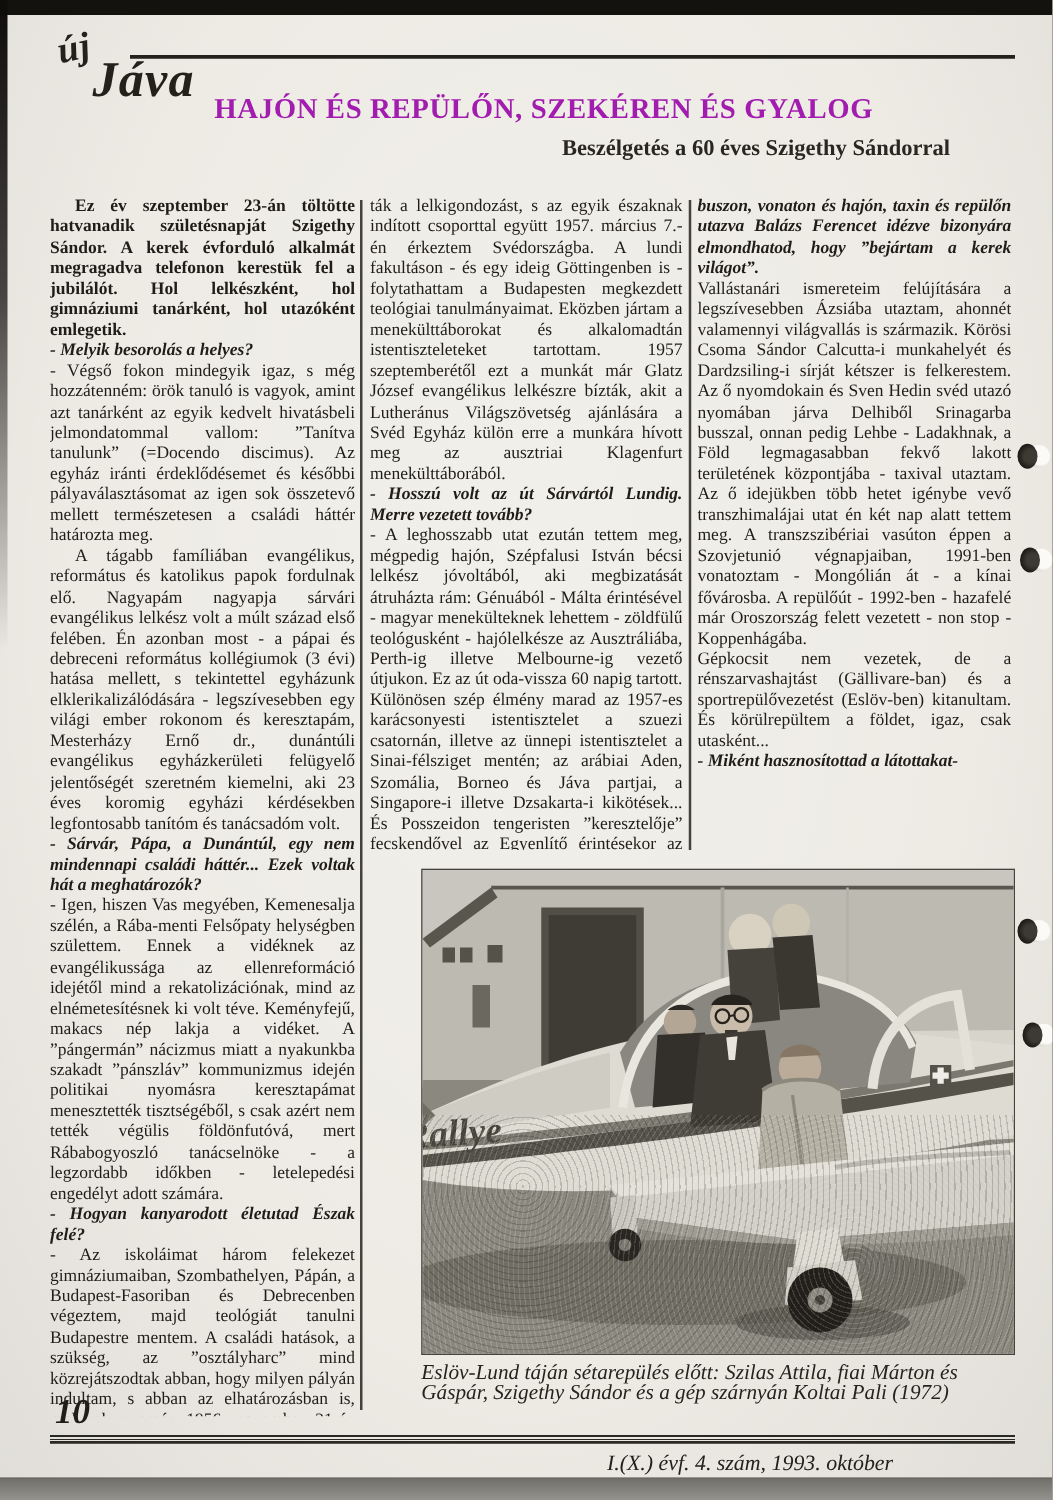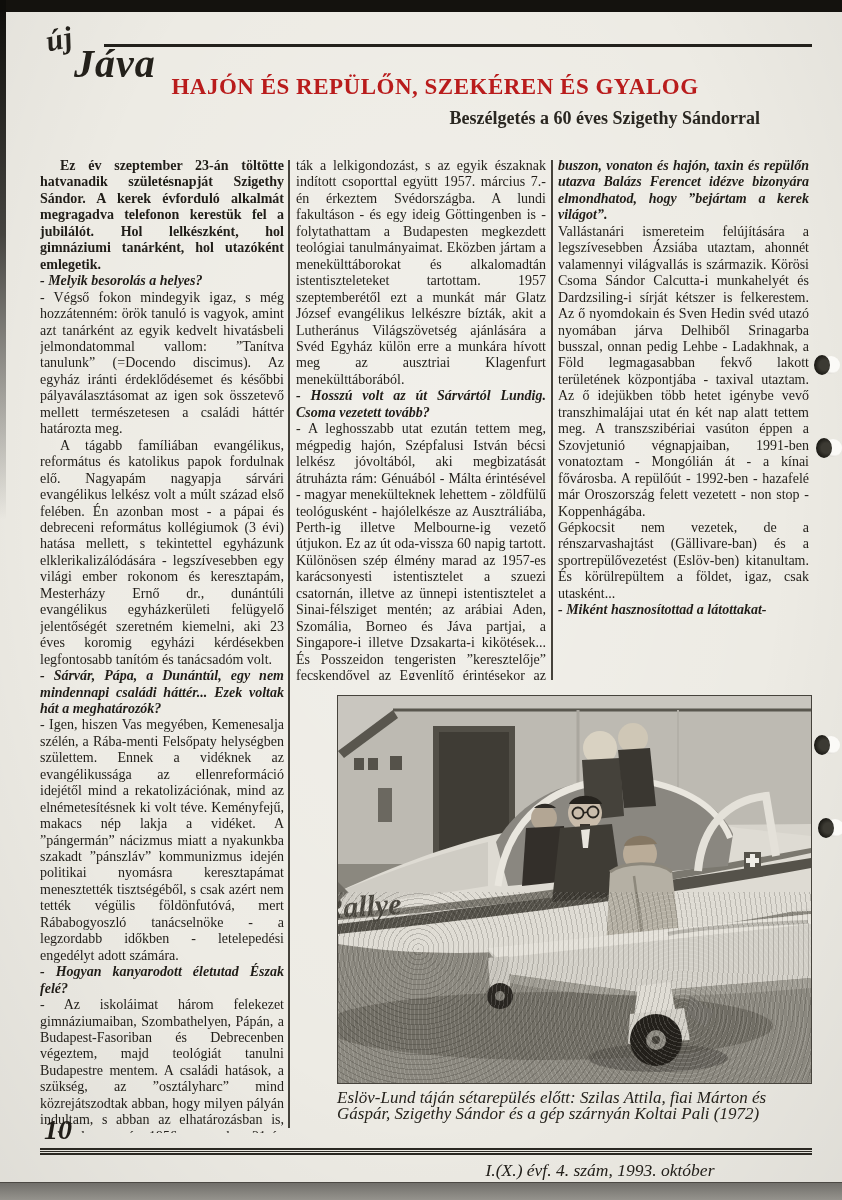--- a/index.html
+++ b/index.html
@@ -18,21 +18,21 @@
               background:radial-gradient(circle at 60% 40%,#fbfaf7 0 55%,#d8d5cf 75%,#b7b4ae 100%);}
   .hole .pit{position:absolute;left:0;top:0;width:16px;height:20px;border-radius:50%;
              background:radial-gradient(circle at 65% 50%,#3c3a33 0 35%,#12110d 80%);}
   
   .logo-uj{position:absolute;left:46px;top:22px;font-size:30px;font-weight:bold;font-style:italic;
            transform:rotate(-12deg);letter-spacing:1px;color:#24211b;}
   .logo-keve{position:absolute;left:74px;top:40px;font-size:40px;font-weight:bold;font-style:italic;
            letter-spacing:1px;color:#24211b;}
   .masthead-rule{position:absolute;left:104px;top:44px;width:708px;height:3px;background:#23211c;}
   .headline{position:absolute;left:110px;top:74px;width:650px;text-align:center;
-            font-size:23px;font-weight:bold;letter-spacing:.5px;color:#b91c1c;}
+            font-size:23px;font-weight:bold;letter-spacing:.5px;color:#a21caf;}
   .subhead{position:absolute;left:110px;top:108px;width:650px;text-align:right;
             font-size:18px;font-weight:bold;color:#2a2721;}
   
   .col{position:absolute;top:158px;font-size:14px;line-height:16.45px;text-align:justify;overflow:hidden;}
   #col-1{left:40px;width:244px;height:975px;}
   #col-2{left:296px;width:250px;height:522px;}
   #col-3{left:558px;width:251px;height:518px;}
   .vrule{position:absolute;width:1.5px;background:#45423b;}
   #vrule-1{left:288px;top:160px;height:968px;}
   #vrule-2{left:551px;top:160px;height:520px;}
@@ -75,21 +75,21 @@
       <p class="block question">- Melyik besorolás a helyes?</p>
       <p class="block answer">- Végső fokon mindegyik igaz, s még hozzátenném: örök tanuló is vagyok, amint azt tanárként az egyik kedvelt hivatásbeli jelmondatommal vallom: ”Tanítva tanulunk” (=Docendo discimus). Az egyház iránti érdeklődésemet és későbbi pályaválasztásomat az igen sok összetevő mellett természetesen a családi háttér határozta meg.</p>
       <p class="block para indent">A tágabb famíliában evangélikus, református és katolikus papok fordulnak elő. Nagyapám nagyapja sárvári evangélikus lelkész volt a múlt század első felében. Én azonban most - a pápai és debreceni református kollégiumok (3 évi) hatása mellett, s tekintettel egyházunk elklerikalizálódására - legszívesebben egy világi ember rokonom és keresztapám, Mesterházy Ernő dr., dunántúli evangélikus egyházkerületi felügyelő jelentőségét szeretném kiemelni, aki 23 éves koromig egyházi kérdésekben legfontosabb tanítóm és tanácsadóm volt.</p>
       <p class="block question">- Sárvár, Pápa, a Dunántúl, egy nem mindennapi családi háttér... Ezek voltak hát a meghatározók?</p>
       <p class="block answer">- Igen, hiszen Vas megyében, Kemenesalja szélén, a Rába-menti Felsőpaty helységben születtem. Ennek a vidéknek az evangélikussága az ellenreformáció idejétől mind a rekatolizációnak, mind az elnémetesítésnek ki volt téve. Keményfejű, makacs nép lakja a vidéket. A ”pángermán” nácizmus miatt a nyakunkba szakadt ”pánszláv” kommunizmus idején politikai nyomásra keresztapámat menesztették tisztségéből, s csak azért nem tették végülis földönfutóvá, mert Rábabogyoszló tanácselnöke - a legzordabb időkben - letelepedési engedélyt adott számára.</p>
       <p class="block question">- Hogyan kanyarodott életutad Észak felé?</p>
       <p class="block answer">- Az iskoláimat három felekezet gimnáziumaiban, Szombathelyen, Pápán, a Budapest-Fasoriban és Debrecenben végeztem, majd teológiát tanulni Budapestre mentem. A családi hatások, a szükség, az ”osztályharc” mind közrejátszodtak abban, hogy milyen pályán indultam, s abban az elhatározásban is, melynek nyomán 1956. november 21-én Sárvárról Szákra kerékpároztam, majd innen szekéren és gyalog jutottam át az ausztriai Lutzmannsdorfba, azaz Locsmándra. Klosterneuburg menekülttáborában rám bíz-</p>
     </div>
   <div class="col" id="col-2">
       <p class="block answer">ták a lelkigondozást, s az egyik északnak indított csoporttal együtt 1957. március 7.-én érkeztem Svédországba. A lundi fakultáson - és egy ideig Göttingenben is - folytathattam a Budapesten megkezdett teológiai tanulmányaimat. Eközben jártam a menekülttáborokat és alkalomadtán istentiszteleteket tartottam. 1957 szeptemberétől ezt a munkát már Glatz József evangélikus lelkészre bízták, akit a Lutheránus Világszövetség ajánlására a Svéd Egyház külön erre a munkára hívott meg az ausztriai Klagenfurt menekülttáborából.</p>
-      <p class="block question">- Hosszú volt az út Sárvártól Lundig. Csoma vezetett tovább?</p>
+      <p class="block question">- Hosszú volt az út Sárvártól Lundig. Merre vezetett tovább?</p>
       <p class="block answer">- A leghosszabb utat ezután tettem meg, mégpedig hajón, Szépfalusi István bécsi lelkész jóvoltából, aki megbizatását átruházta rám: Génuából - Málta érintésével - magyar menekülteknek lehettem - zöldfülű teológusként - hajólelkésze az Ausztráliába, Perth-ig illetve Melbourne-ig vezető útjukon. Ez az út oda-vissza 60 napig tartott. Különösen szép élmény marad az 1957-es karácsonyesti istentisztelet a szuezi csatornán, illetve az ünnepi istentisztelet a Sinai-félsziget mentén; az arábiai Aden, Szomália, Borneo és Jáva partjai, a Singapore-i illetve Dzsakarta-i kikötések... És Posszeidon tengeristen ”keresztelője” fecskendővel az Egyenlítő érintésekor az Aurelia nevű olasz személyszállító hajón.</p>
     </div>
   <div class="col" id="col-3">
       <p class="block question">buszon, vonaton és hajón, taxin és repülőn utazva Balázs Ferencet idézve bizonyára elmondhatod, hogy ”bejártam a kerek világot”.</p>
       <p class="block para">Vallástanári ismereteim felújítására a legszívesebben Ázsiába utaztam, ahonnét valamennyi világvallás is származik. Körösi Csoma Sándor Calcutta-i munkahelyét és Dardzsiling-i sírját kétszer is felkerestem. Az ő nyomdokain és Sven Hedin svéd utazó nyomában járva Delhiből Srinagarba busszal, onnan pedig Lehbe - Ladakhnak, a Föld legmagasabban fekvő lakott területének központjába - taxival utaztam. Az ő idejükben több hetet igénybe vevő transzhimalájai utat én két nap alatt tettem meg. A transzszibériai vasúton éppen a Szovjetunió végnapjaiban, 1991-ben vonatoztam - Mongólián át - a kínai fővárosba. A repülőút - 1992-ben - hazafelé már Oroszország felett vezetett - non stop - Koppenhágába.</p>
       <p class="block para">Gépkocsit nem vezetek, de a rénszarvashajtást (Gällivare-ban) és a sportrepülővezetést (Eslöv-ben) kitanultam. És körülrepültem a földet, igaz, csak utasként...</p>
       <p class="block question">- Miként hasznosítottad a látottakat-</p>
     </div>
   <div class="vrule" id="vrule-1"></div>
   <div class="vrule" id="vrule-2"></div>

